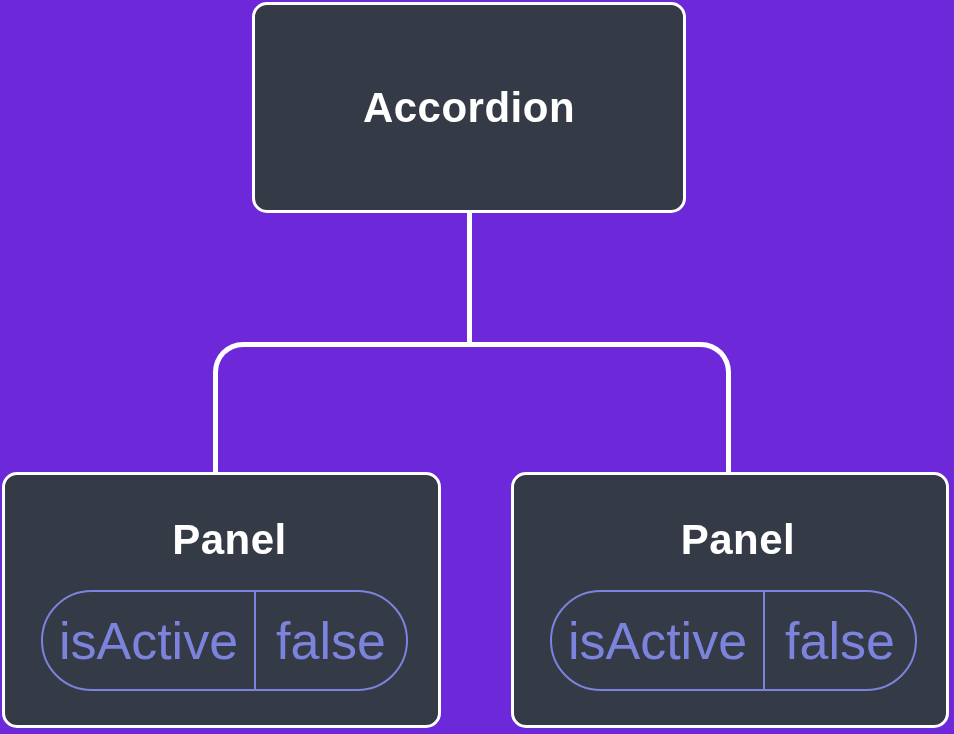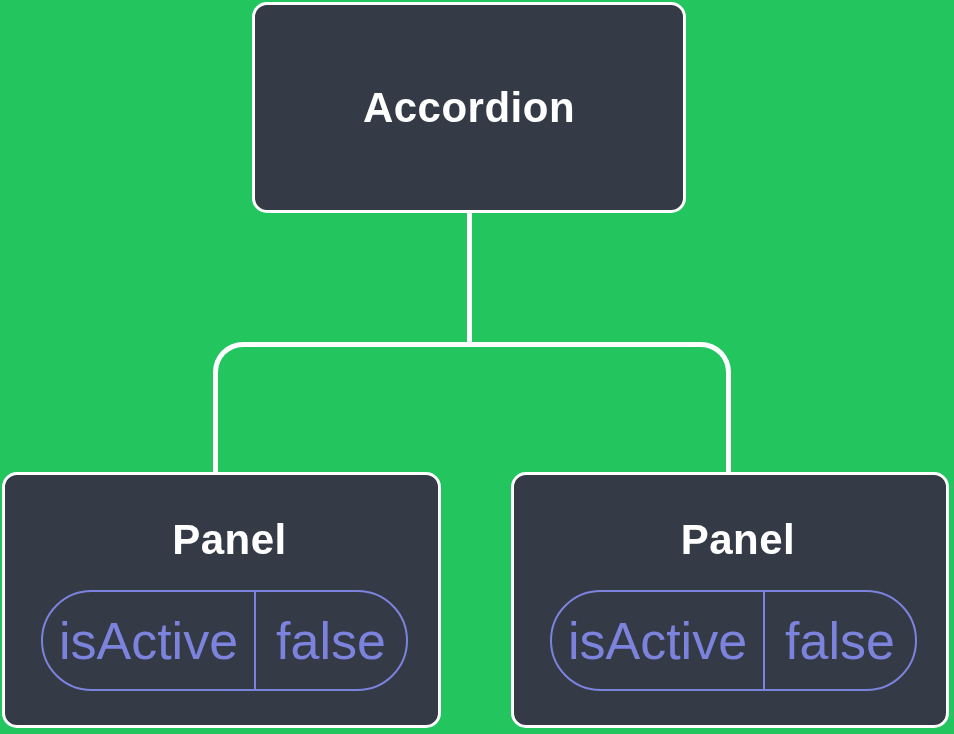--- a/index.html
+++ b/index.html
@@ -4,21 +4,21 @@
 <style>
   html, body {
     margin: 0;
     padding: 0;
     background: #4d656e;
   }
   .canvas {
     position: relative;
     width: 954px;
     height: 734px;
-    background: #22c55e;
+    background: #6d28d9;
     font-family: "Liberation Sans", sans-serif;
     overflow: hidden;
   }
   
   .node {
     position: absolute;
     box-sizing: border-box;
     background: #343a46;
     border: 3.5px solid #ffffff;
     border-radius: 15px;

